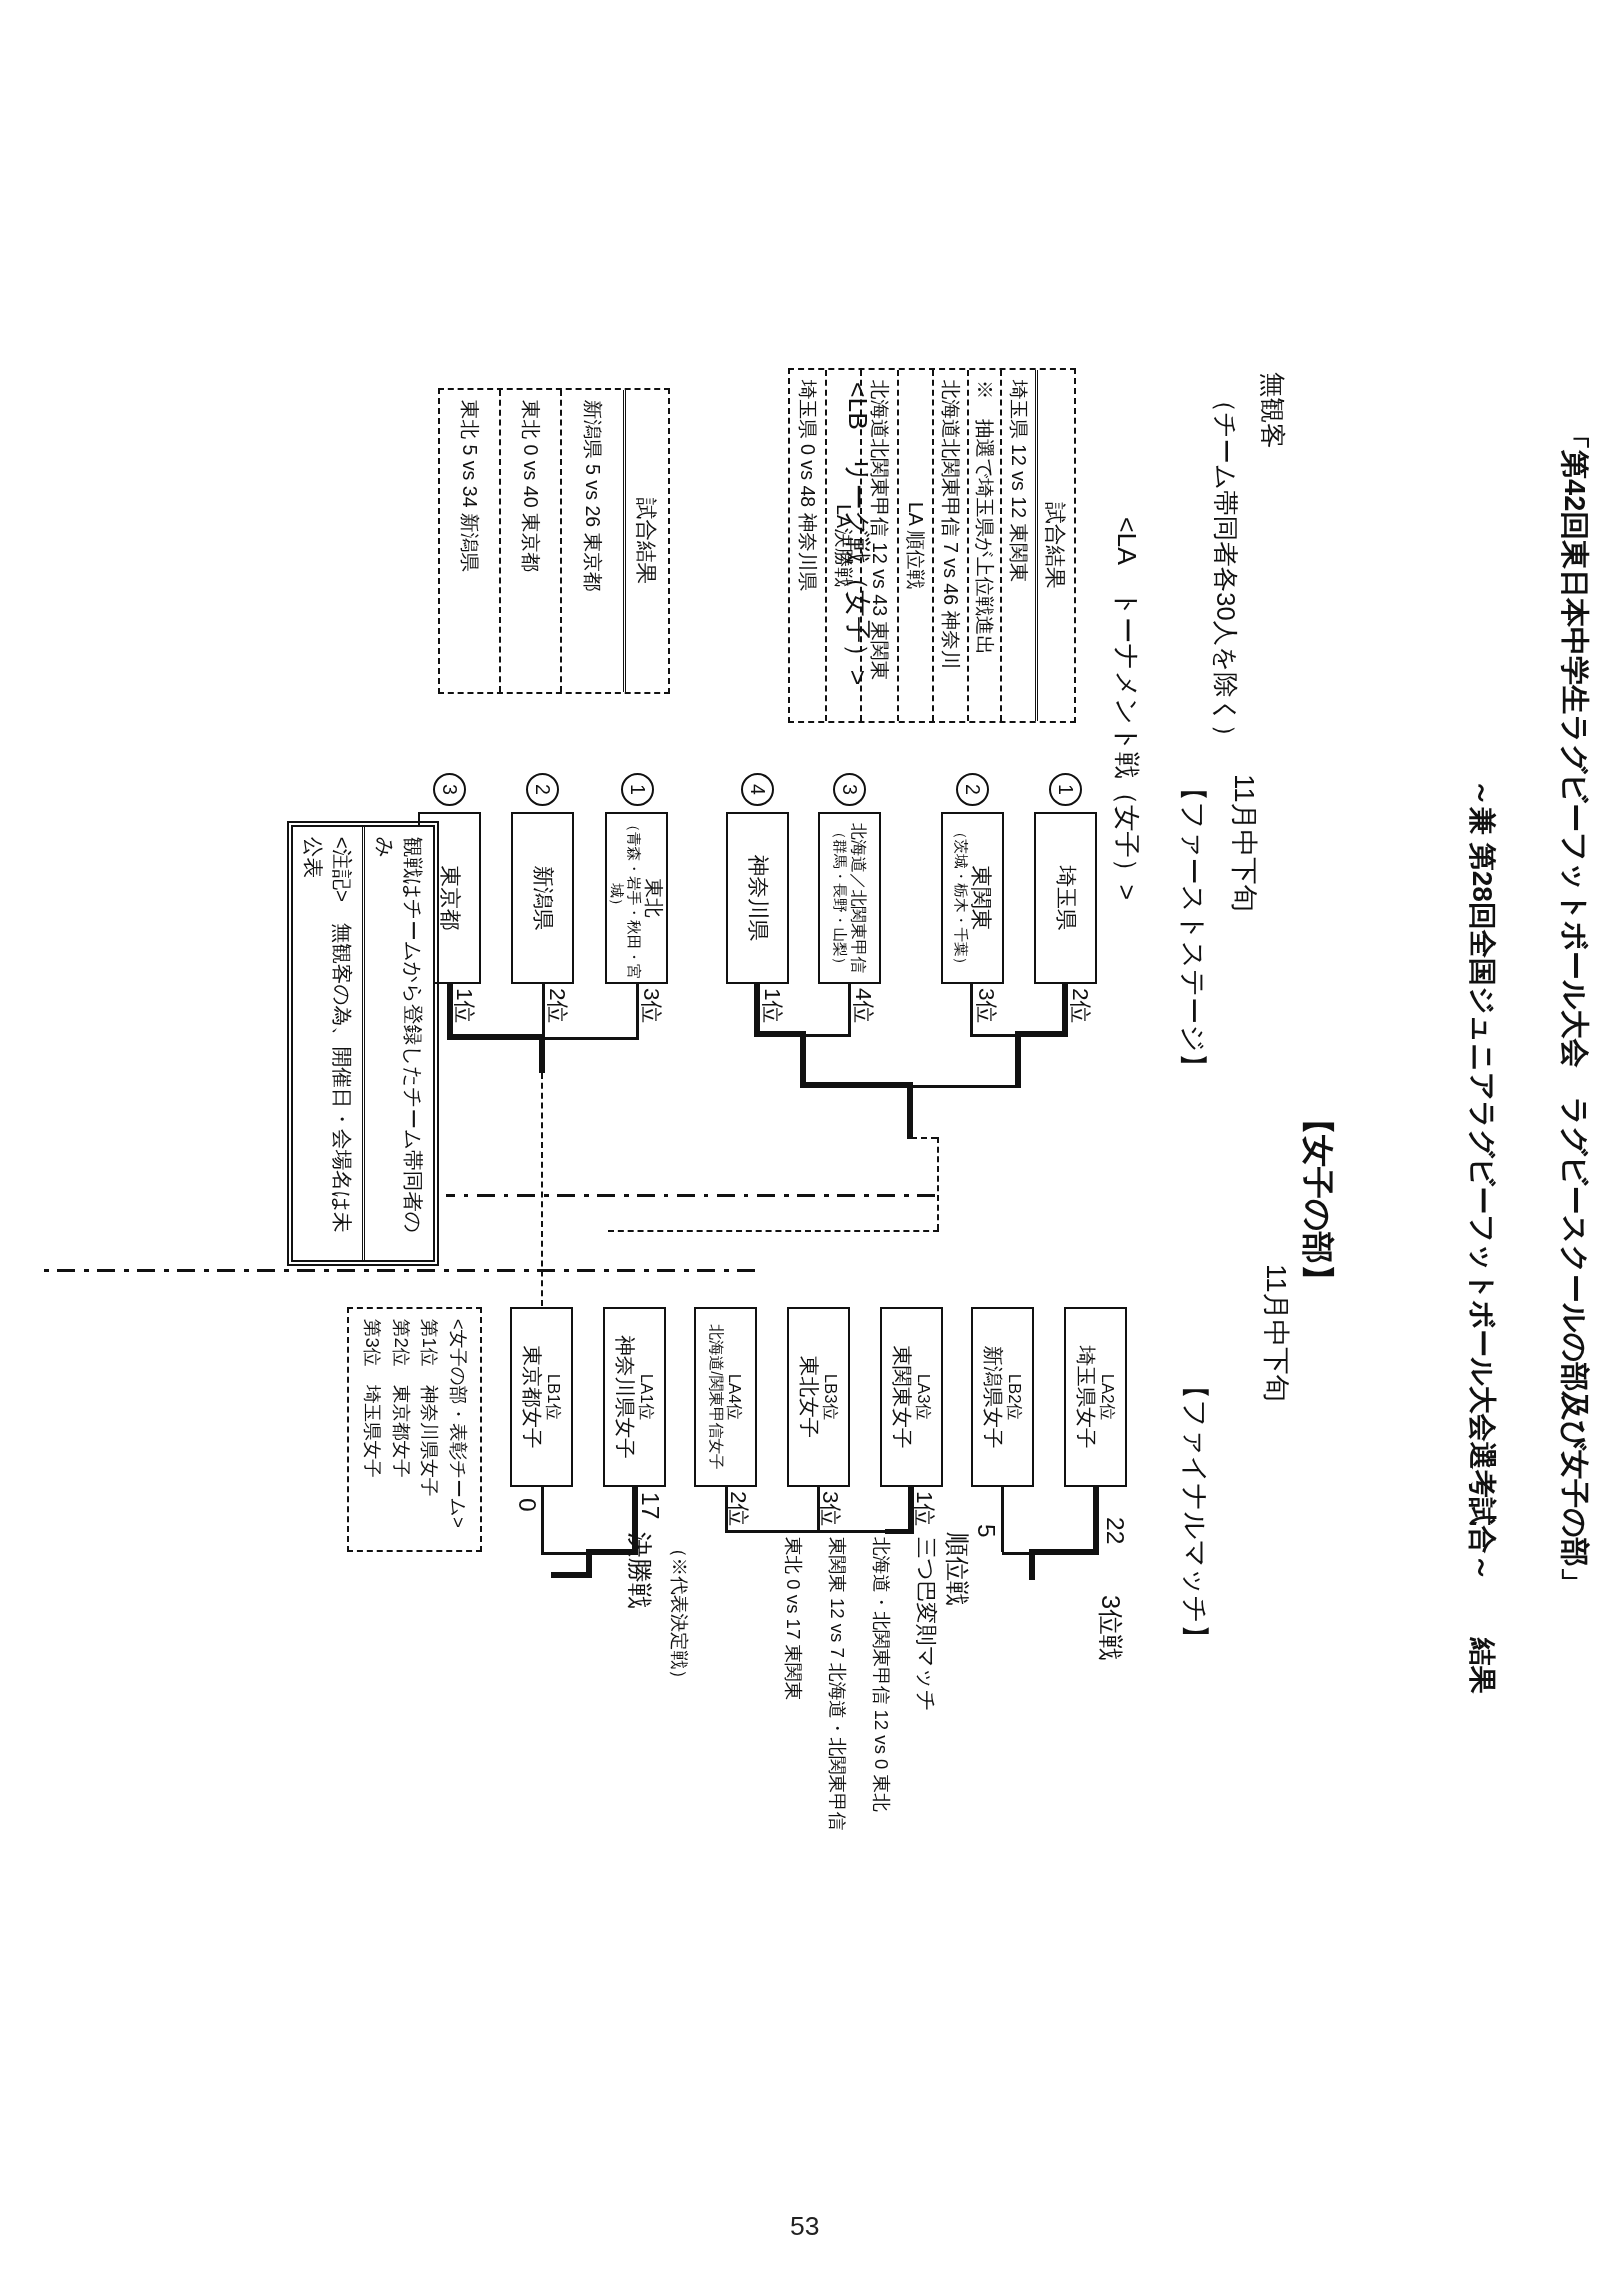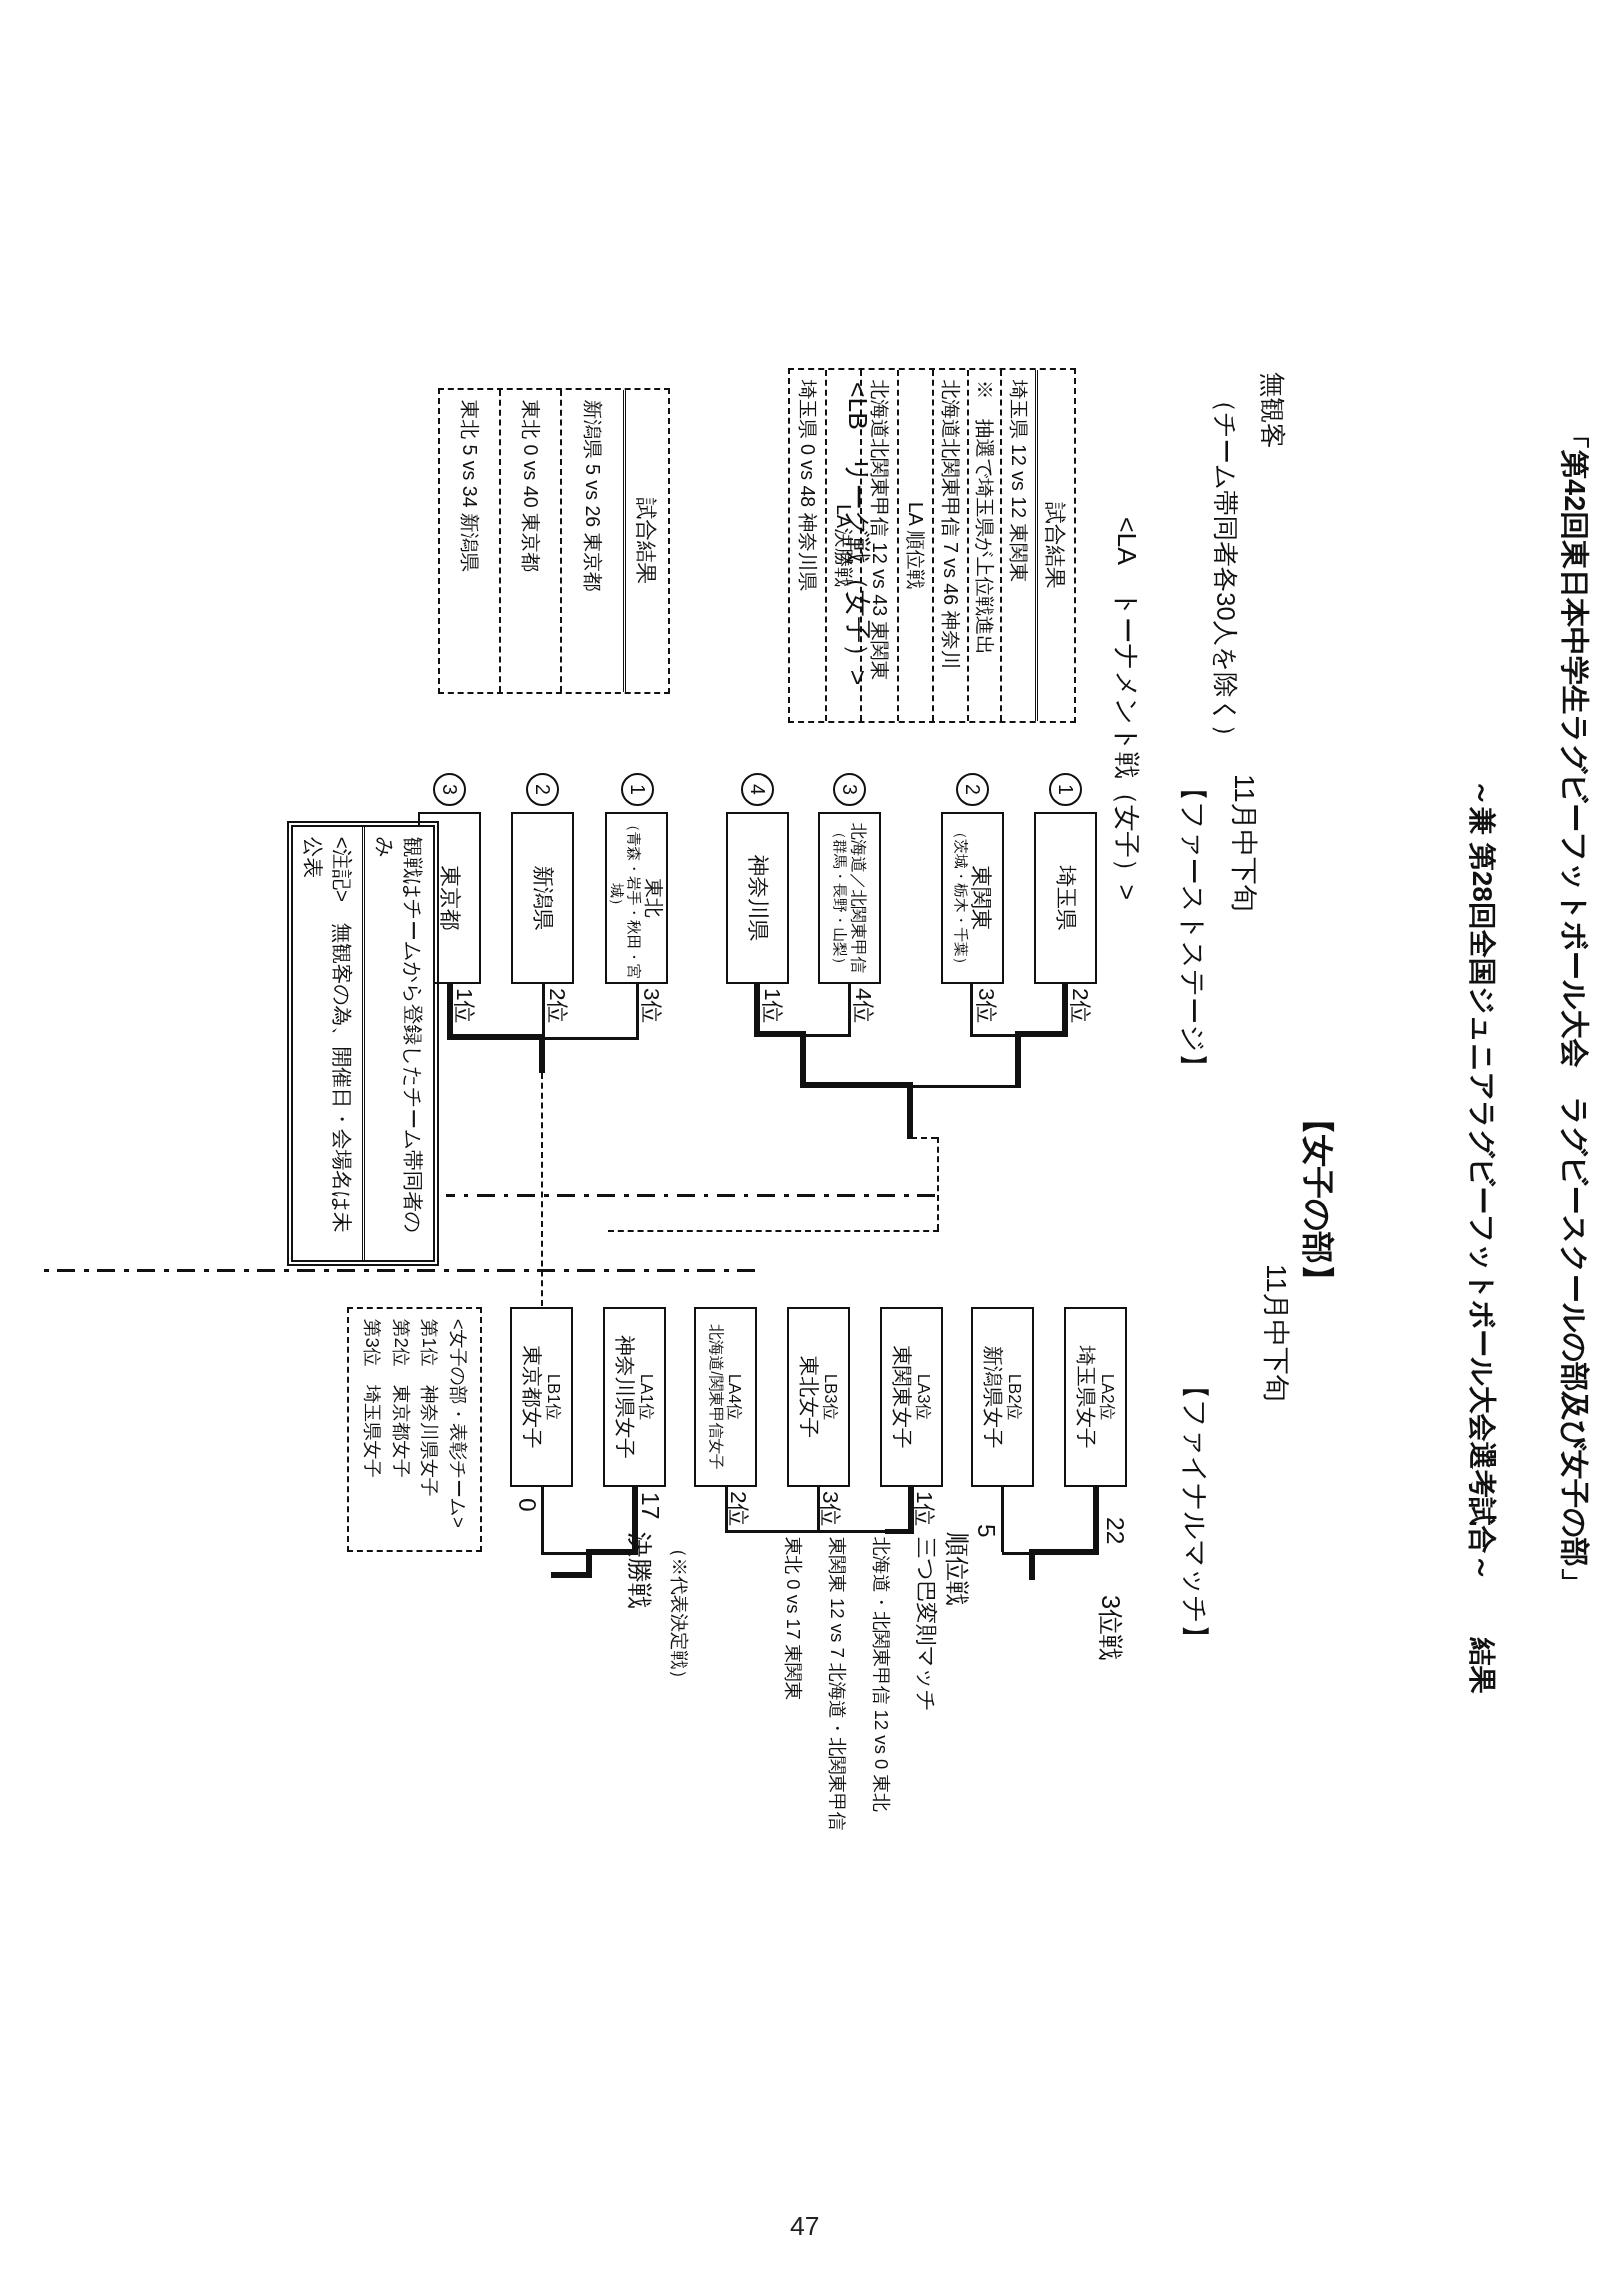--- a/index.html
+++ b/index.html
@@ -219,15 +219,15 @@
       <div>第3位　埼玉県女子</div>
     </div>
 
     <div class="notesbox" style="left:825px;top:1186px;width:437px;">
       <div class="nrow1">観戦はチームから登録したチーム帯同者のみ</div>
       <div class="nrow2">&lt;注記&gt;　無観客の為、開催日・会場名は未公表</div>
     </div>
 
   </div>
 
-  <div class="pageno" style="left:790px;top:2211px;">47</div>
+  <div class="pageno" style="left:790px;top:2211px;">53</div>
 </div>
 
 
 </body></html>

